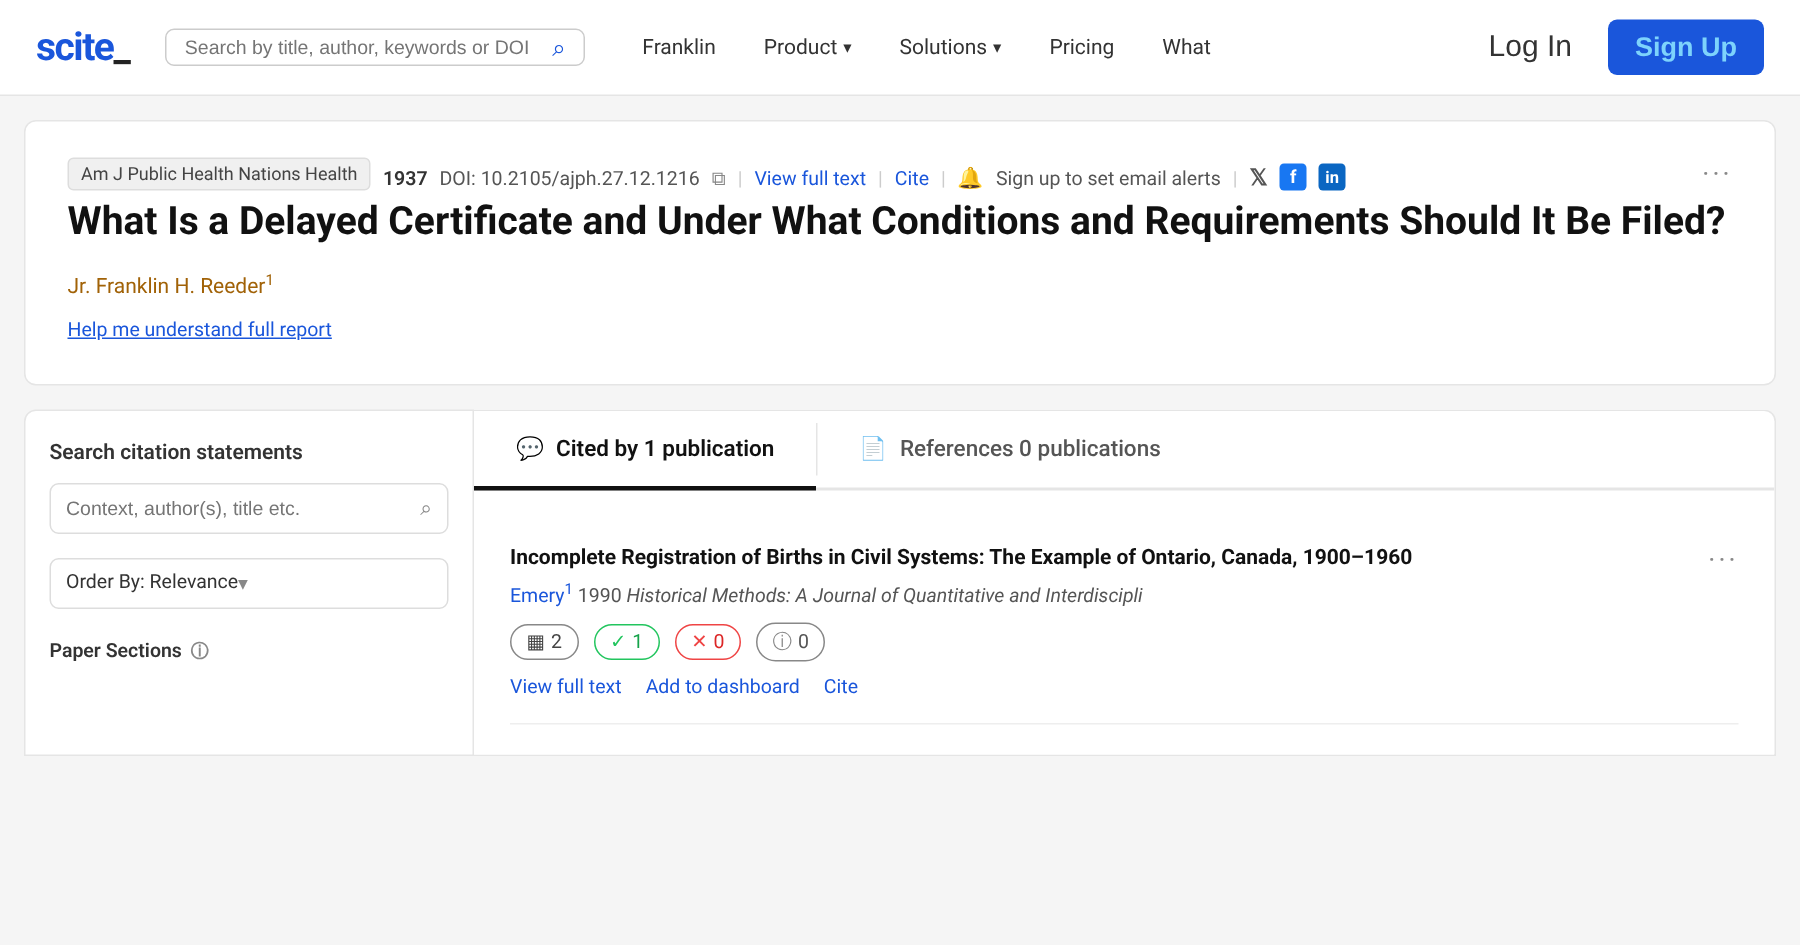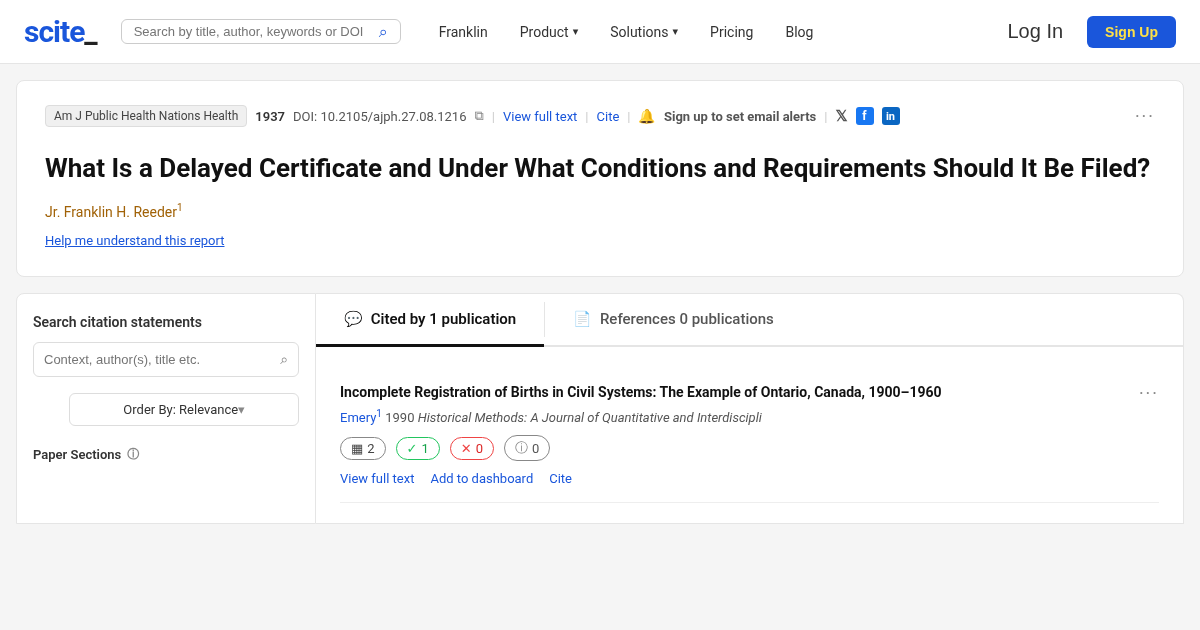--- a/index.html
+++ b/index.html
@@ -11,21 +11,21 @@
       border-bottom: 1px solid #e5e5e5;
       display: flex;
       align-items: center;
       padding: 0 24px;
       height: 64px;
       gap: 8px;
       position: relative;
       z-index: 10;
     }
     .logo {
-      font-size: 30px;
+      font-size: 26px;
       font-weight: 700;
       color: #1a56db;
       letter-spacing: -1px;
       margin-right: 16px;
       cursor: pointer;
     }
     .logo span { color: #222; }
     .search-bar {
       display: flex;
       align-items: center;
@@ -73,22 +73,22 @@
       padding: 8px 16px;
       font-size: 20px;
       color: #333;
       cursor: pointer;
       border-radius: 6px;
       background: transparent;
       border: none;
     }
     .btn-signup {
       padding: 8px 18px;
-      font-size: 14px;
-      color: #fde047;
+      font-size: 18px;
+      color: #7dd3fc;
       background: #1a56db;
       border: none;
       border-radius: 6px;
       cursor: pointer;
       font-weight: 600;
     }
 
     
     .main-wrapper {
       max-width: 1200px;
@@ -99,25 +99,25 @@
     
     .article-header {
       background: #fff;
       margin: 16px 16px 0 16px;
       border-radius: 8px;
       padding: 24px 28px 28px 28px;
       border: 1px solid #e5e5e5;
     }
     .article-meta {
       display: flex;
-      align-items: center;
+      align-items: flex-end;
       gap: 8px;
       font-size: 13px;
       color: #555;
-      margin-bottom: 24px;
+      margin-bottom: 4px;
       flex-wrap: wrap;
     }
     .journal-badge {
       background: #f0f0f0;
       border: 1px solid #ddd;
       border-radius: 4px;
       padding: 3px 8px;
       font-size: 12px;
       color: #444;
     }
@@ -195,23 +195,22 @@
     .sidebar-search-icon { color: #888; font-size: 14px; }
     .order-select {
       display: flex;
       align-items: center;
       border: 1.5px solid #ddd;
       border-radius: 6px;
       padding: 8px 10px;
       font-size: 13px;
       color: #333;
       cursor: pointer;
-      justify-content: center;
+      justify-content: flex-start;
       margin-bottom: 20px;
-      margin-left: 36px;
     }
     .order-chevron { color: #888; }
     .sidebar-section-title {
       font-size: 13px;
       font-weight: 600;
       color: #333;
       display: flex;
       align-items: center;
       gap: 6px;
     }
@@ -341,60 +340,60 @@
         <span style="font-size:11px;">▾</span>
       </div>
     <div class="nav-item">
         <span>Solutions</span> 
         <span style="font-size:11px;">▾</span>
       </div>
     <div class="nav-item">
         <span>Pricing</span>
       </div>
     <div class="nav-item">
-        <span>Blog</span>
+        <span>What</span>
       </div>
   </div>
   <div class="nav-right">
     <button class="btn-login">Log In</button>
     <button class="btn-signup">Sign Up</button>
   </div>
 </nav>
 
 <div class="main-wrapper">
 
   <div class="article-header">
     <div class="article-meta">
       <span class="journal-badge">Am J Public Health Nations Health</span>
       <span class="meta-year">1937</span>
       <span class="meta-doi">
-        <span>DOI:</span> <span>10.2105/ajph.27.08.1216</span>
+        <span>DOI:</span> <span>10.2105/ajph.27.12.1216</span>
       </span>
       <span style="cursor:pointer; color:#888; font-size:13px;">⧉</span>
       <span class="meta-separator">|</span>
       <a class="meta-link">View full text</a>
       <span class="meta-separator">|</span>
       <a class="meta-link">Cite</a>
       <span class="meta-separator">|</span>
       <span class="meta-bell">🔔</span>
-      <span style="color:#555;font-weight:bold;">Sign up to set email alerts</span>
+      <span style="color:#555;">Sign up to set email alerts</span>
       <span class="meta-separator">|</span>
       <div class="meta-social">
         <span class="social-icon" style="font-weight:bold; font-size:15px;">𝕏</span>
         <span class="social-icon" style="font-weight:bold; background:#1877F2; color:#fff; width:18px; height:18px; display:inline-flex; align-items:center; justify-content:center; border-radius:3px; font-size:12px;">f</span>
         <span class="social-icon" style="font-weight:bold; background:#0A66C2; color:#fff; width:18px; height:18px; display:inline-flex; align-items:center; justify-content:center; border-radius:3px; font-size:11px;">in</span>
       </div>
       <span class="meta-more">···</span>
     </div>
 
     <h1 class="article-title">What Is a Delayed Certificate and Under What Conditions and Requirements Should It Be Filed?</h1>
     <div class="article-author">
       <span>Jr. Franklin H. Reeder</span><sup>1</sup>
     </div>
-    <a class="help-link">Help me understand this report</a>
+    <a class="help-link">Help me understand full report</a>
   </div>
 
   <div class="lower-section">
 
     <div class="sidebar">
       <div class="sidebar-title">Search citation statements</div>
       <div class="sidebar-search">
         <input type="text" placeholder="Context, author(s), title etc." style="">
         <span class="sidebar-search-icon">⌕</span>
       </div>

